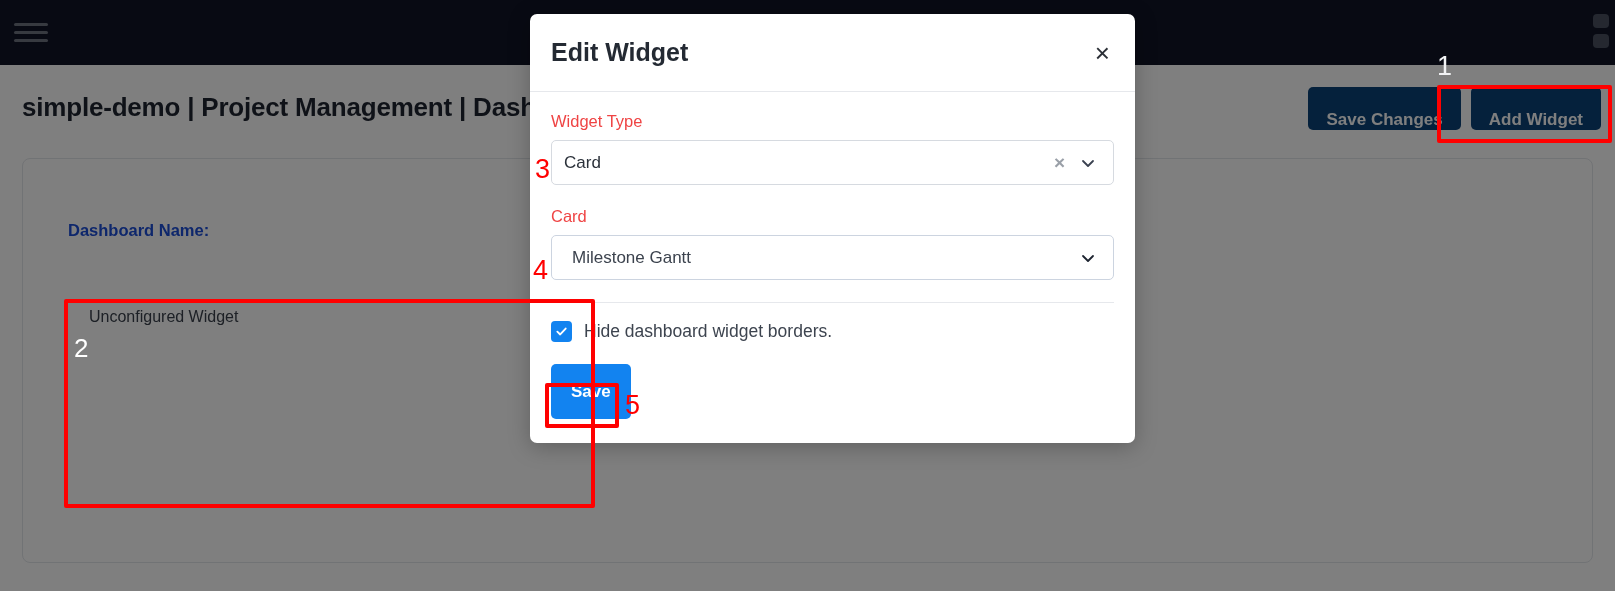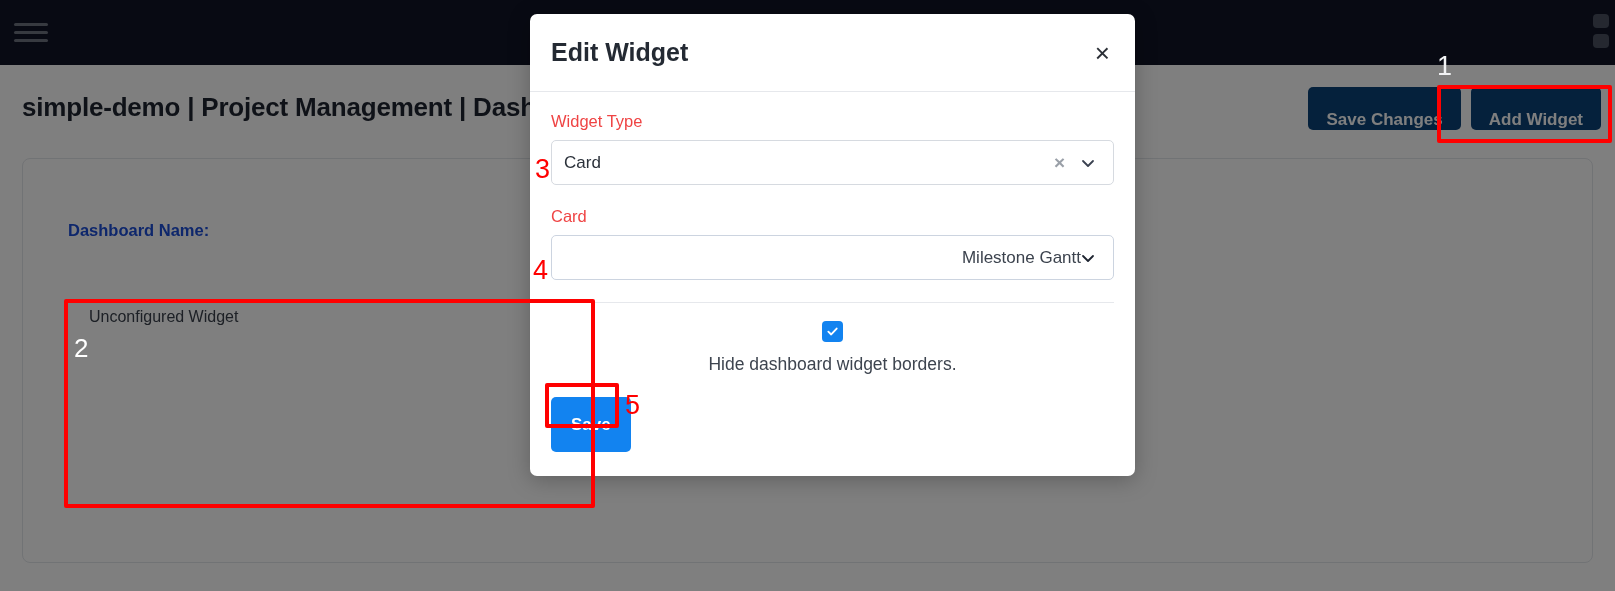--- a/index.html
+++ b/index.html
@@ -228,21 +228,20 @@
     display: flex;
     align-items: center;
     padding: 0 12px;
     font-size: 17px;
     color: #2b313a;
   }
   .select-box.select-native {
     border-color: #ccd4e0;
     padding-left: 20px;
     color: #3c434e;
-    text-align: right;
   }
   .select-value { flex: 1; }
   .clear-x {
     color: #9aa0a8;
     font-size: 19px;
     margin-right: 16px;
     cursor: pointer;
     line-height: 1;
     font-weight: bold;
   }
@@ -256,21 +255,20 @@
   .divider {
     border: none;
     border-top: 1px solid #e6e8ec;
     margin: 8px 0 18px 0;
   }
   .check-row {
     display: flex;
     align-items: center;
     gap: 12px;
     margin-bottom: 22px;
-    flex-direction: column;
   }
   .cbx {
     width: 21px;
     height: 21px;
     border-radius: 4px;
     background: #1283f0;
     display: flex;
     align-items: center;
     justify-content: center;
     cursor: pointer;

